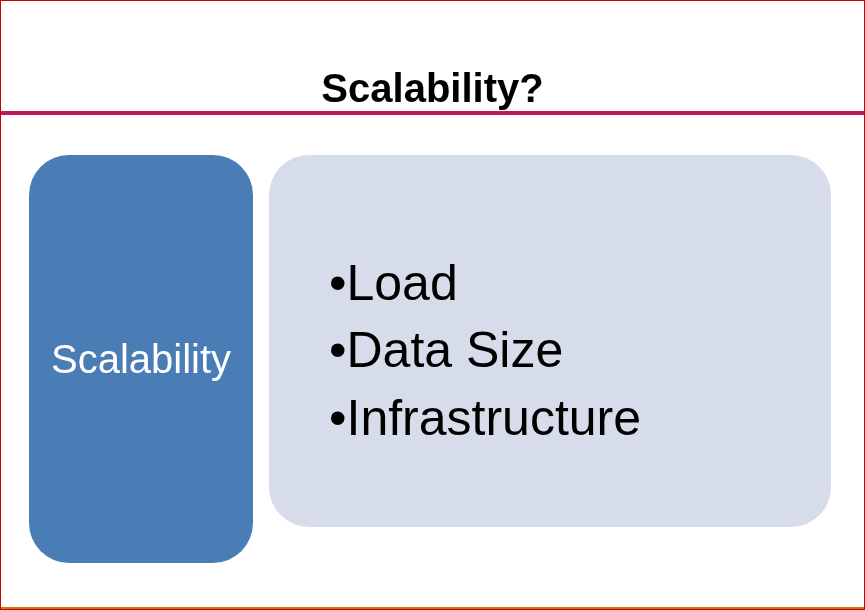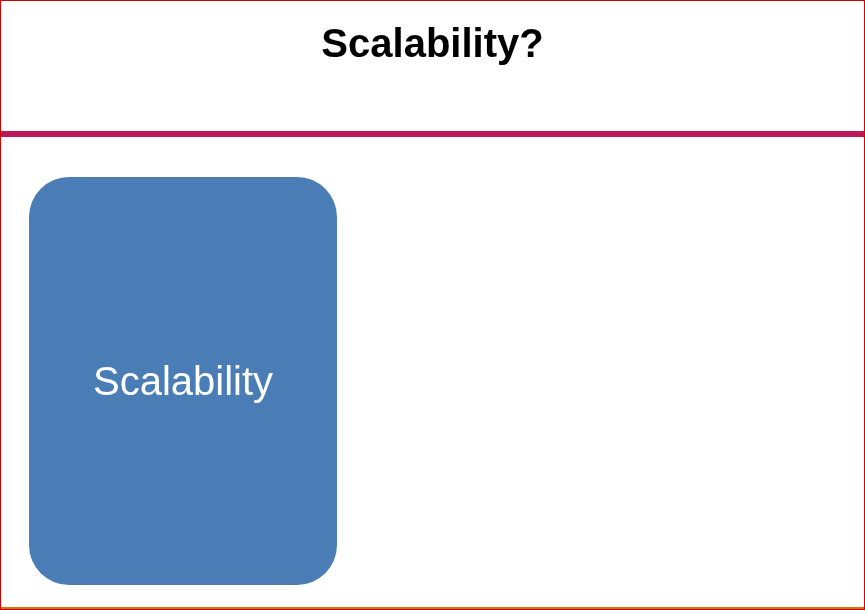--- a/index.html
+++ b/index.html
@@ -15,26 +15,25 @@
       width: 865px;
       height: 610px;
       border: 1px solid #cc0000;
       box-sizing: border-box;
       position: relative;
       background: #ffffff;
     }
     .title-section {
       width: 100%;
       height: 110px;
-      border-bottom: 6px solid #be185d;
+      border-bottom: 4px solid #be185d;
       display: flex;
-      align-items: flex-start;
+      align-items: flex-end;
       justify-content: center;
       position: relative;
-      margin-top: 20px;
     }
     .title-section h1 {
       margin: 0;
       font-size: 40px;
       font-weight: bold;
       color: #000000;
     }
     .content-section {
       position: relative;
       padding: 40px 28px 0 28px;
@@ -63,21 +62,21 @@
     .bullet-item {
       font-size: 50px;
       color: #000000;
       line-height: 1.35;
       white-space: nowrap;
     }
     .label-box {
       position: absolute;
       left: 0;
       top: 0;
-      width: 308px;
+      width: 224px;
       height: 408px;
       background: #4a7db5;
       border-radius: 40px;
       display: flex;
       align-items: center;
       justify-content: center;
       box-sizing: border-box;
     }
     .label-text {
       color: #ffffff;
@@ -97,20 +96,25 @@
   </style>
 </head>
 <body>
 
 <div class="slide">
   <div class="title-section">
     <h1>Scalability?</h1>
   </div>
   <div class="content-section">
     <div class="diagram-container">
+      <div class="content-box">
+        <div class="bullet-item">•Load</div>
+        <div class="bullet-item">•Data Size</div>
+        <div class="bullet-item">•Infrastructure</div>
+      </div>
       <div class="label-box">
         <div class="label-text">
           <span>Scalability</span><br>
         </div>
       </div>
     </div>
   </div>
   <div class="bottom-line"></div>
 </div>
 

